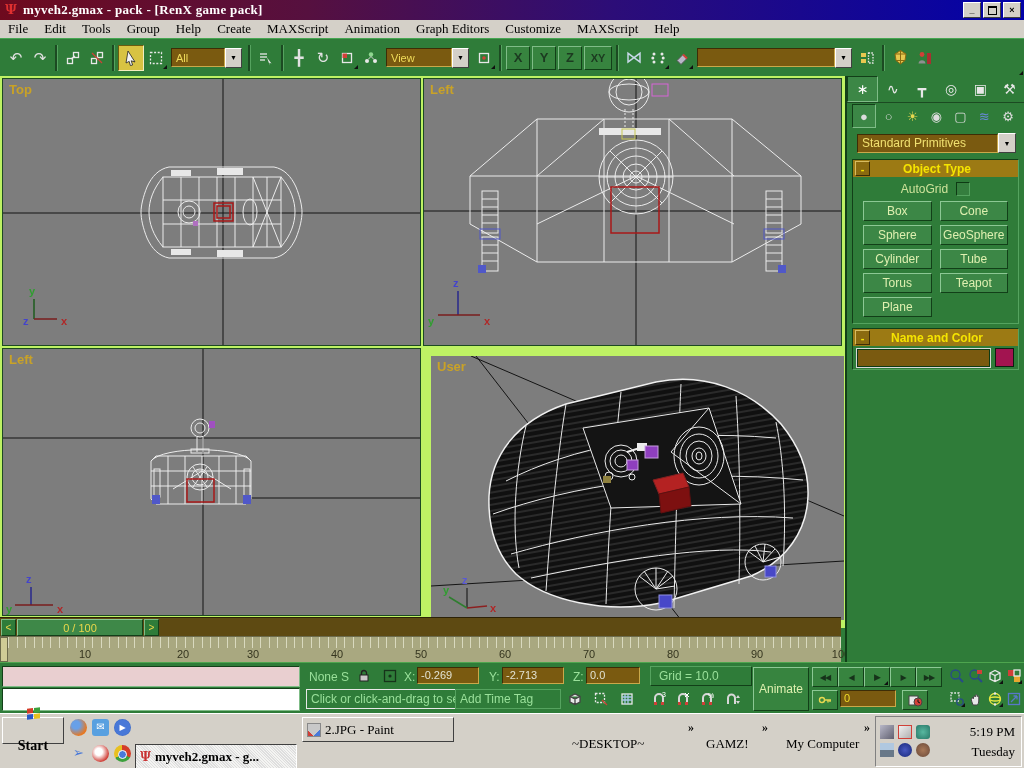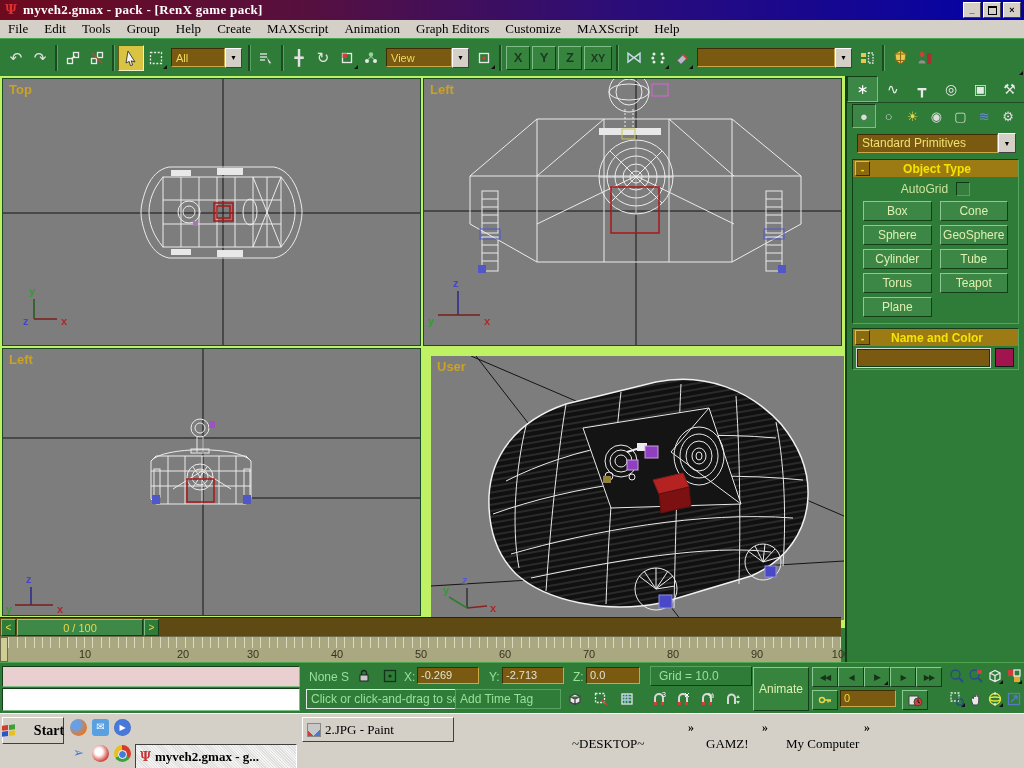--- a/index.html
+++ b/index.html
@@ -114,21 +114,21 @@
   .tcbtn{width:24px;height:18px;background:#37843f;border:1px solid;border-color:#8cc894 #123f18 #123f18 #8cc894;
     color:#16321a;font-size:8px;letter-spacing:-1px;display:flex;align-items:center;justify-content:center;position:relative;}
   .navic{width:18px;height:18px;display:flex;align-items:center;justify-content:center;position:relative;}
 
   
   #taskbar{position:absolute;left:0;top:713px;width:1024px;height:55px;background:#d4d0c8;
     border-top:1px solid #fff;box-sizing:border-box;font-family:"Liberation Serif",serif;color:#000;}
   #taskbar>*{position:absolute;}
   .startbtn{left:2px;top:3px;width:60px;height:25px;background:#d4d0c8;border:1px solid;
     border-color:#fff #404040 #404040 #fff;display:flex;align-items:center;justify-content:center;gap:19px;
-    font-weight:bold;font-size:14px;}
+    font-weight:bold;font-size:14px;flex-direction:column;}
   .winflag{display:grid;grid-template-columns:6px 6px;grid-template-rows:5px 5px;gap:1px;transform:skewY(-6deg);}
   .winflag i{display:block;}
   .qlic{width:17px;height:17px;border-radius:50%;}
   .taskbtn{height:25px;background:#d4d0c8;border:1px solid;border-color:#fff #404040 #404040 #fff;
     display:flex;align-items:center;gap:4px;padding:0 4px;font-size:13px;box-sizing:border-box;white-space:nowrap;overflow:hidden;}
   .taskbtn.active{background:repeating-linear-gradient(45deg,#f4f4f2 0 1px,#dedede 1px 2px);
     border-color:#404040 #fff #fff #404040;font-weight:bold;}
   .tbarlbl{font-size:13px;}
   .chev{font-size:12px;font-weight:bold;}
   .tray{left:875px;top:2px;width:147px;height:51px;border:1px solid;border-color:#808080 #fff #fff #808080;
@@ -745,15 +745,29 @@
       <span>myveh2.gmax - g...</span>
     </div>
 
     <span class="chev" style="left:688px;top:6px;position:absolute">»</span>
     <span class="tbarlbl" style="left:572px;top:22px;position:absolute">~DESKTOP~</span>
     <span class="chev" style="left:762px;top:6px;position:absolute">»</span>
     <span class="tbarlbl" style="left:706px;top:22px;position:absolute">GAMZ!</span>
     <span class="chev" style="left:864px;top:6px;position:absolute">»</span>
     <span class="tbarlbl" style="left:786px;top:22px;position:absolute">My Computer</span>
 
+    <div class="tray">
+      <span class="trayicons">
+        <span class="tryic" style="background:linear-gradient(135deg,#b8b8c8,#606070)"></span>
+        <span class="tryic" style="background:linear-gradient(135deg,#f0f0f0,#b0b0b0);border:1px solid #d04038;box-sizing:border-box"></span>
+        <span class="tryic" style="background:radial-gradient(circle,#58b8a0,#287868);border-radius:3px"></span>
+        <span class="tryic" style="background:linear-gradient(180deg,#b0c8e0 50%,#687888 50%)"></span>
+        <span class="tryic" style="background:radial-gradient(circle,#4858c0,#182878);border-radius:50%"></span>
+        <span class="tryic" style="background:radial-gradient(circle,#a87858,#684838);border-radius:50%"></span>
+      </span>
+      <span class="clockcol">
+        <span style="display:block">5:19 PM</span>
+        <span style="display:block">Tuesday</span>
+      </span>
+    </div>
   </div>
 
 </div>
 
 </body></html>

